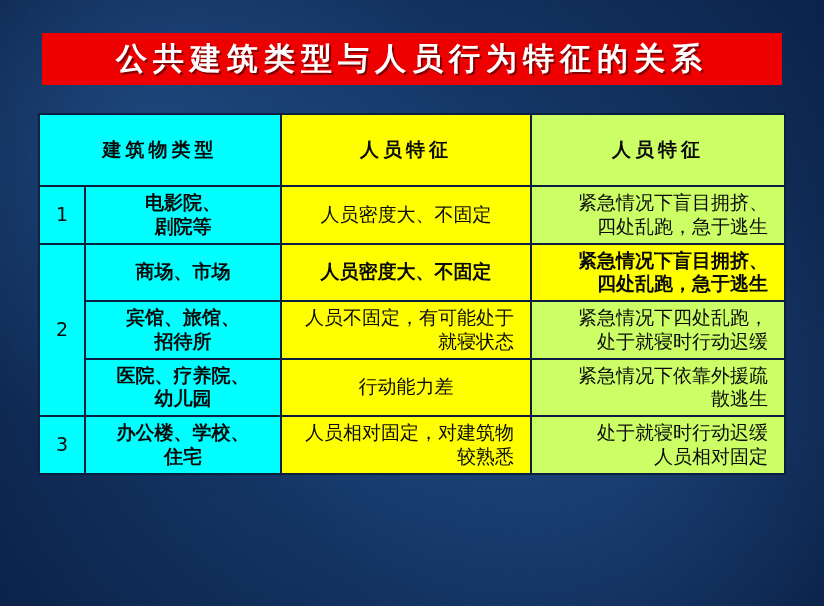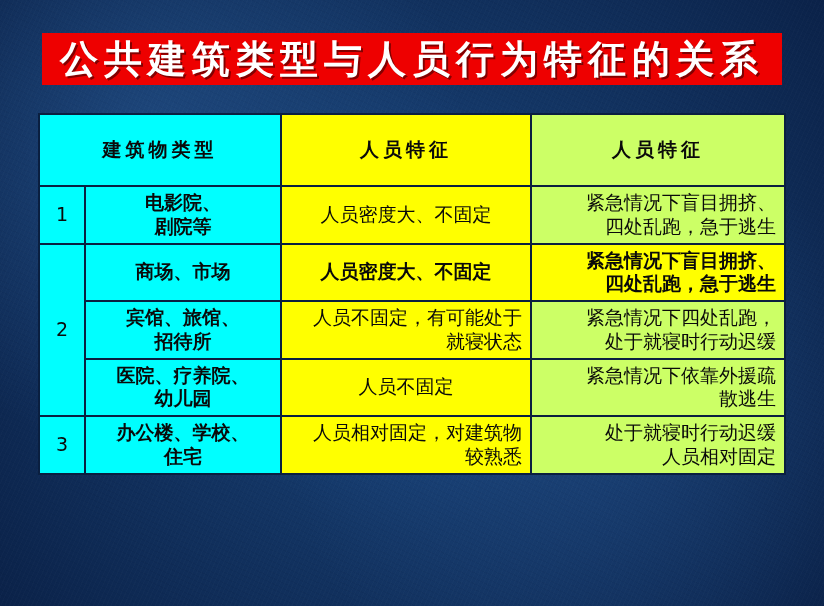--- a/index.html
+++ b/index.html
@@ -38,37 +38,37 @@
     top: 33px;
     width: 740px;
     height: 52px;
     background: #ee0000;
     display: flex;
     align-items: center;
     justify-content: center;
   }
   .title-text {
     color: #ffffff;
-    font-size: 38px;
+    font-size: 31px;
     font-weight: bold;
     letter-spacing: 6px;
     white-space: nowrap;
     text-shadow: 2px 2px 0 rgba(0,0,0,0.45);
   }
   table.main {
     position: absolute;
     left: 38px;
     top: 113px;
     width: 746px;
     border-collapse: collapse;
     table-layout: fixed;
   }
   table.main td {
     border: 2px solid #0a1f40;
-    padding: 4px 8px;
+    padding: 4px 16px;
     vertical-align: middle;
     font-size: 19px;
     line-height: 1.25;
     color: #0a0a0a;
   }
   .col-num { width: 46px; }
   .col-type { width: 196px; }
   .col-people { width: 250px; }
   .col-behav { width: 254px; }
 
@@ -156,21 +156,21 @@
           <div>紧急情况下四处乱跑，</div>
           <div>处于就寝时行动迟缓</div>
         </td>
       </tr>
 
       <tr>
         <td class="cell-cyan ctr">
           <div>医院、疗养院、</div>
           <div>幼儿园</div>
         </td>
-        <td class="cell-yellow ctr">人员不固定</td>
+        <td class="cell-yellow ctr">行动能力差</td>
         <td class="cell-green lft">
           <div>紧急情况下依靠外援疏</div>
           <div>散逃生</div>
         </td>
       </tr>
 
       <tr>
         <td class="num">3</td>
         <td class="cell-cyan ctr">
           <div>办公楼、学校、</div>

